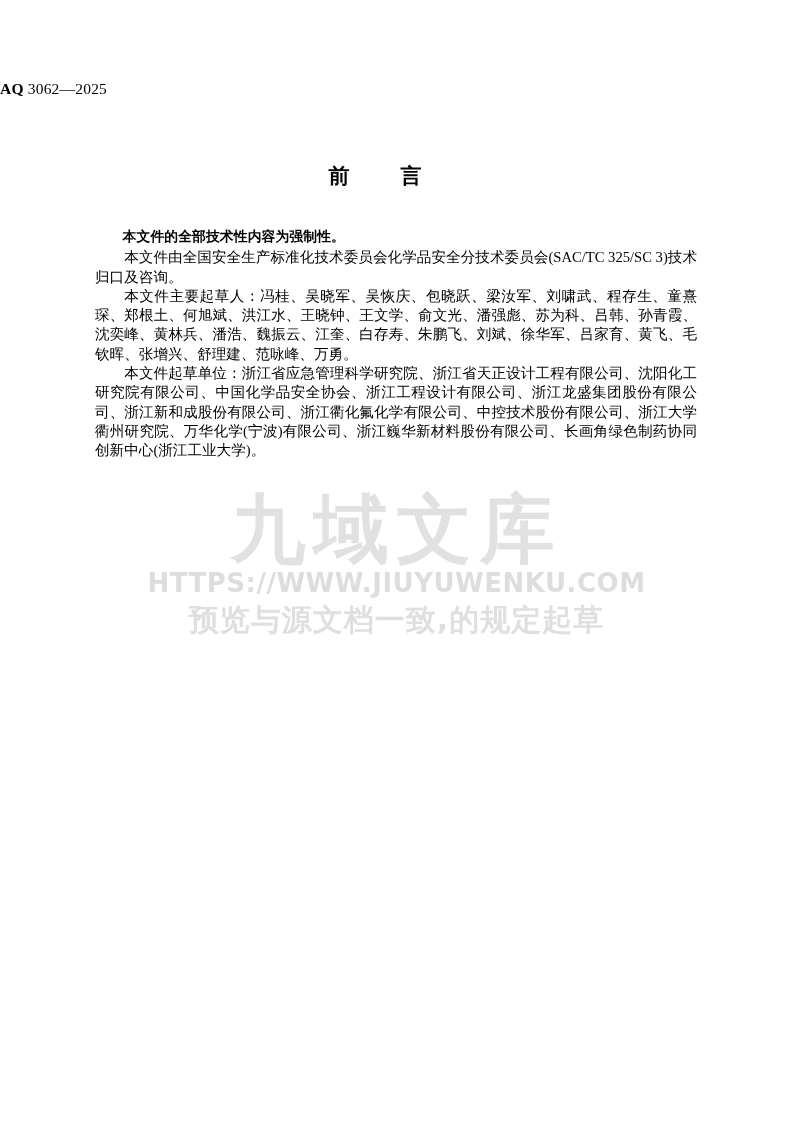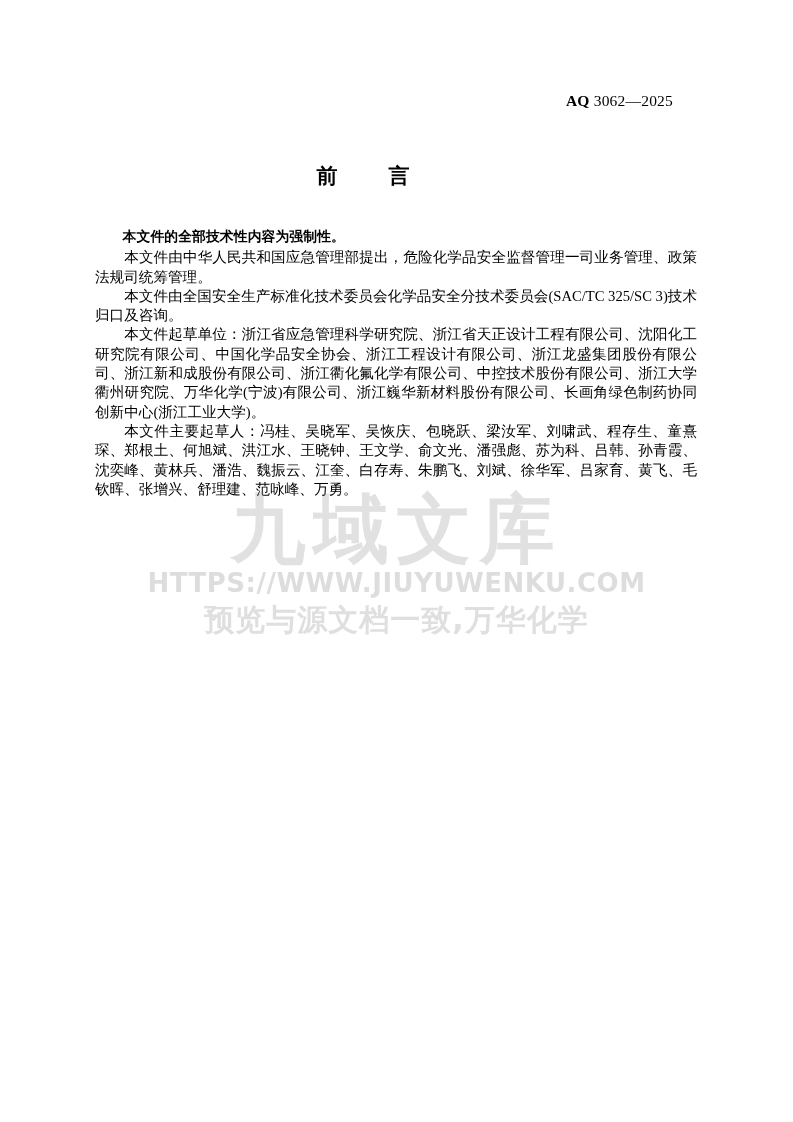--- a/index.html
+++ b/index.html
@@ -16,41 +16,41 @@
     width: 793px;
     height: 1122px;
     background: #ffffff;
     overflow: hidden;
     margin: 0 auto;
   }
 
   
   #header {
     position: absolute;
-    top: 92px;
+    top: 80px;
     left: 0;
     width: 793px;
     height: 24px;
-    text-align: right;
+    text-align: left;
     padding-right: 120px;
     box-sizing: border-box;
     font-size: 15.5px;
     letter-spacing: 0.2px;
     white-space: pre;
   }
   #header .std-prefix {
     font-weight: bold;
     font-family: "Liberation Serif", "DejaVu Serif", serif;
   }
 
   
   #doc-title {
     position: absolute;
     top: 162px;
-    left: 0;
+    left: 12px;
     width: 727px;
     text-align: center;
     font-size: 21px;
     font-weight: bold;
     letter-spacing: 1px;
     white-space: pre;
     font-family: "DejaVu Sans", "Liberation Sans", sans-serif;
   }
 
   
@@ -135,25 +135,24 @@
 <body>
 
 <div id="page">
 
   <div id="header"><span class="std-prefix">AQ</span><span> 3062—2025</span></div>
 
   <div id="doc-title">前      言</div>
 
   <div id="body-block">
     <p class="bold-note">本文件的全部技术性内容为强制性。</p>
-    <p>本文件由中华人民共和国应急管理部提出，危险化学品安全监督管理一司业务管理、政策法规司统筹管理。</p>
     <p>本文件由全国安全生产标准化技术委员会化学品安全分技术委员会(SAC/TC    325/SC    3)技术归口及咨询。</p>
+    <p>本文件主要起草人：冯桂、吴晓军、吴恢庆、包晓跃、梁汝军、刘啸武、程存生、童熹琛、郑根土、何旭斌、洪江水、王晓钟、王文学、俞文光、潘强彪、苏为科、吕韩、孙青霞、沈奕峰、黄林兵、潘浩、魏振云、江奎、白存寿、朱鹏飞、刘斌、徐华军、吕家育、黄飞、毛钦晖、张增兴、舒理建、范咏峰、万勇。</p>
     <p>本文件起草单位：浙江省应急管理科学研究院、浙江省天正设计工程有限公司、沈阳化工研究院有限公司、中国化学品安全协会、浙江工程设计有限公司、浙江龙盛集团股份有限公司、浙江新和成股份有限公司、浙江衢化氟化学有限公司、中控技术股份有限公司、浙江大学衢州研究院、万华化学(宁波)有限公司、浙江巍华新材料股份有限公司、长画角绿色制药协同创新中心(浙江工业大学)。</p>
-    <p>本文件主要起草人：冯桂、吴晓军、吴恢庆、包晓跃、梁汝军、刘啸武、程存生、童熹琛、郑根土、何旭斌、洪江水、王晓钟、王文学、俞文光、潘强彪、苏为科、吕韩、孙青霞、沈奕峰、黄林兵、潘浩、魏振云、江奎、白存寿、朱鹏飞、刘斌、徐华军、吕家育、黄飞、毛钦晖、张增兴、舒理建、范咏峰、万勇。</p>
   </div>
 
   <div id="watermark">
     <div class="wm-big">九域文库</div>
     <div class="wm-url">HTTPS://WWW.JIUYUWENKU.COM</div>
-    <div class="wm-sub">预览与源文档一致,万华化学</div>
+    <div class="wm-sub">预览与源文档一致,的规定起草</div>
   </div>
 
 </div>
 
 </body></html>

